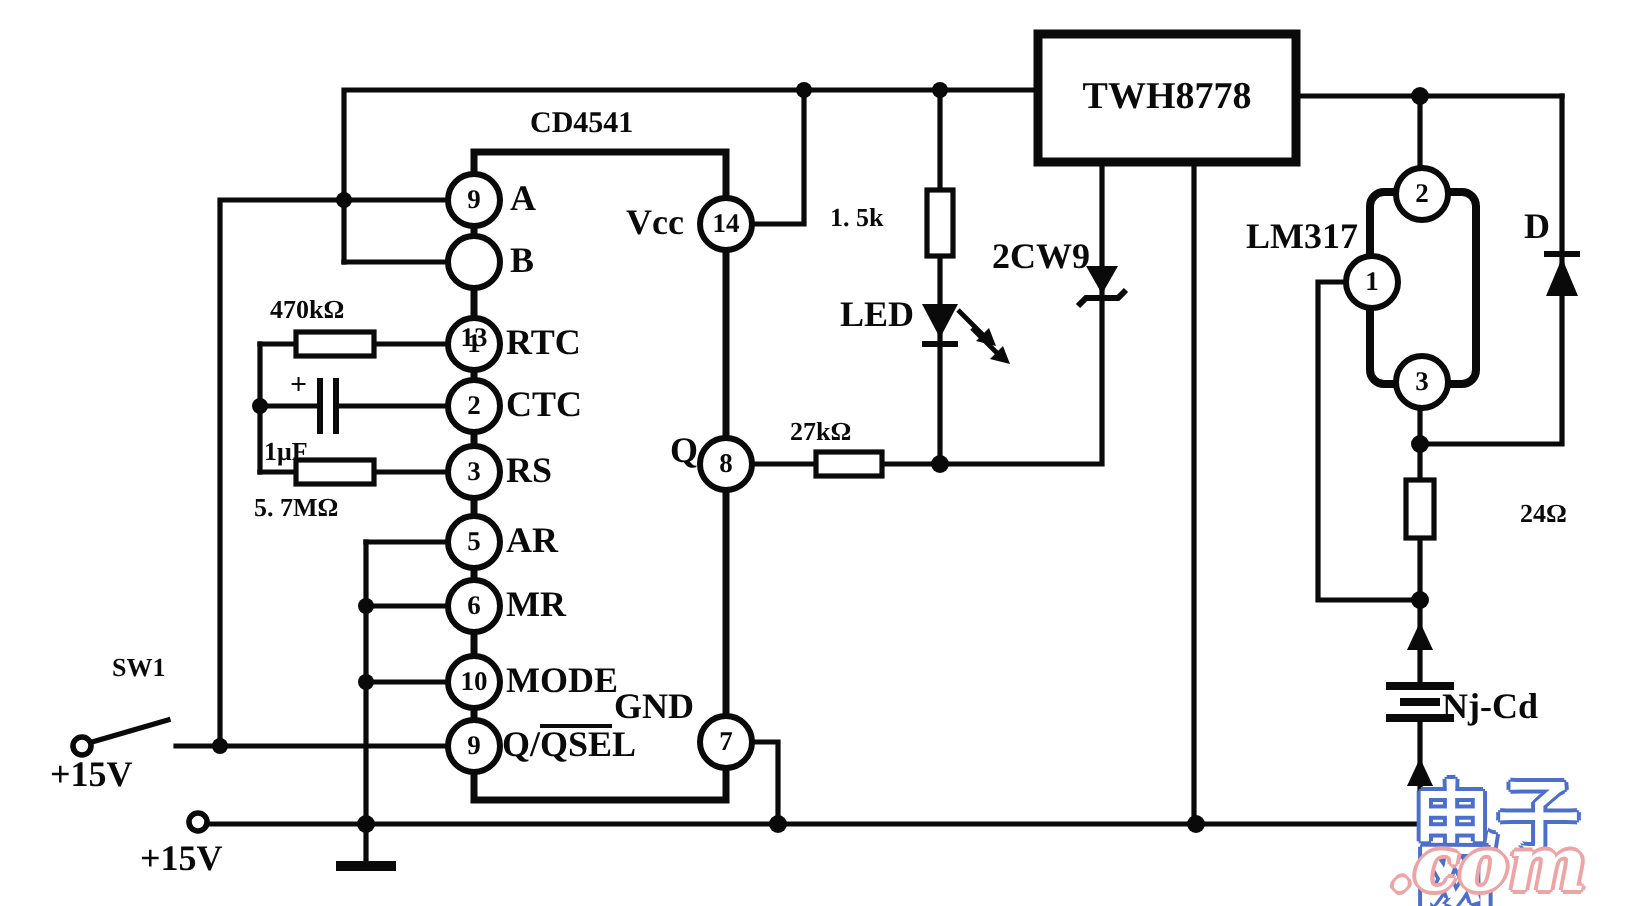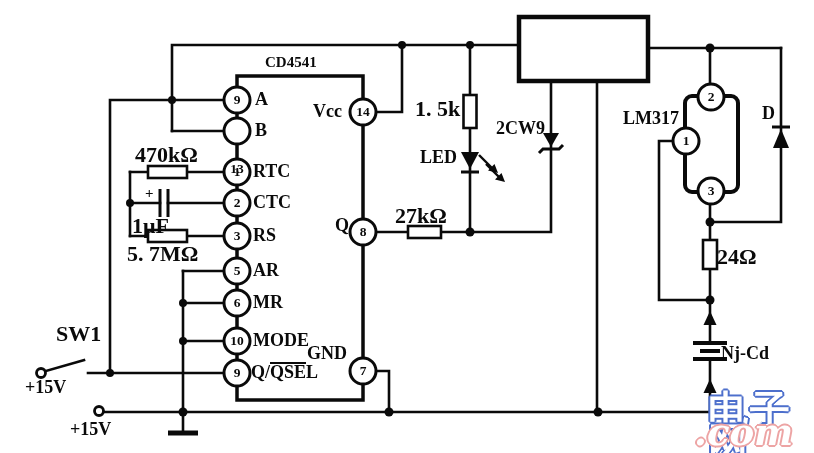--- a/index.html
+++ b/index.html
@@ -1,20 +1,20 @@
 <!DOCTYPE html>
 <html><head>
 <meta charset="utf-8">
 <style>
   html,body{margin:0;padding:0;background:#ffffff;}
   #stage{position:relative;width:814px;height:453px;background:#ffffff;overflow:hidden;
          font-family:"Liberation Serif",serif;}
   #stage svg{position:absolute;left:0;top:0;}
   .lbl{position:absolute;font-weight:bold;font-size:18px;color:#0a0a0a;white-space:nowrap;line-height:20px;}
-  .lbl-sm{font-size:22px;}
+  .lbl-sm{font-size:13px;}
   .pin-num{position:absolute;width:26px;height:26px;display:flex;align-items:center;justify-content:center;
            font-weight:bold;font-size:13.5px;color:#0a0a0a;}
   .ic-title{position:absolute;font-weight:bold;font-size:15px;color:#0a0a0a;white-space:nowrap;}
   .twh-box{position:absolute;left:519px;top:17px;width:129px;height:64px;display:flex;
            align-items:center;justify-content:center;font-weight:bold;font-size:19px;color:#0a0a0a;}
   .ovl{display:inline-block;border-top:2.5px solid #0a0a0a;line-height:16px;}
   .plus-sign{position:absolute;font-weight:bold;font-size:15px;color:#0a0a0a;}
   
   .wm-brand{position:absolute;left:600px;top:396px;font-family:"DejaVu Sans",sans-serif;
             font-weight:bold;font-size:54px;line-height:54px;letter-spacing:-2px;
@@ -136,20 +136,23 @@
         <circle cx="389" cy="412" r="4.5"></circle>
       <circle cx="598" cy="412" r="4.5"></circle>
         <circle cx="470" cy="232" r="4.5"></circle>
         <circle cx="710" cy="48" r="4.5"></circle>
       <circle cx="710" cy="222" r="4.5"></circle>
         <circle cx="710" cy="300" r="4.5"></circle>
     </g>
   </svg>
 
   <span class="ic-title" style="left:265px;top:54px;">CD4541</span>
+  <div class="twh-box">
+    <span>TWH8778</span>
+  </div>
   <span class="ic-title" style="left:623px;top:108px;font-size:18px;">LM317</span>
 
   <span class="pin-num" style="left:224px;top:87px;">9</span>
   <span class="pin-num" style="left:224px;top:118px;margin-top:38px;">13</span>
   <span class="pin-num" style="left:224px;top:159px;">1</span>
   <span class="pin-num" style="left:224px;top:190px;">2</span>
   <span class="pin-num" style="left:224px;top:223px;">3</span>
   <span class="pin-num" style="left:224px;top:258px;">5</span>
   <span class="pin-num" style="left:224px;top:290px;">6</span>
   <span class="pin-num" style="left:224px;top:328px;">10</span>
@@ -175,21 +178,21 @@
   <span class="pin-num" style="left:698px;top:84px;">2</span>
   <span class="pin-num" style="left:673px;top:128px;">1</span>
   <span class="pin-num" style="left:698px;top:178px;">3</span>
 
   <span class="lbl lbl-sm" style="left:135px;top:145px;">470kΩ</span>
   <span class="plus-sign" style="left:145px;top:185px;">+</span>
   <span class="lbl lbl-sm" style="left:132px;top:216px;">1μF</span>
   <span class="lbl lbl-sm" style="left:127px;top:244px;">5. 7MΩ</span>
   <span class="lbl lbl-sm" style="left:415px;top:99px;">1. 5k</span>
   <span class="lbl lbl-sm" style="left:395px;top:206px;">27kΩ</span>
-  <span class="lbl lbl-sm" style="left:703px;top:247px;padding-left:14px;">24Ω</span>
+  <span class="lbl lbl-sm" style="left:746px;top:247px;padding-left:14px;">24Ω</span>
   <span class="lbl" style="left:420px;top:147px;">LED</span>
   <span class="lbl" style="left:496px;top:118px;">2CW9</span>
   <span class="lbl" style="left:762px;top:103px;">D</span>
 
   <span class="lbl lbl-sm" style="left:56px;top:324px;">SW1</span>
   <span class="lbl" style="left:25px;top:377px;">+15V</span>
   <span class="lbl" style="left:70px;top:419px;">+15V</span>
 
   <span class="lbl" style="left:721px;top:343px;">Nj-Cd</span>
 

